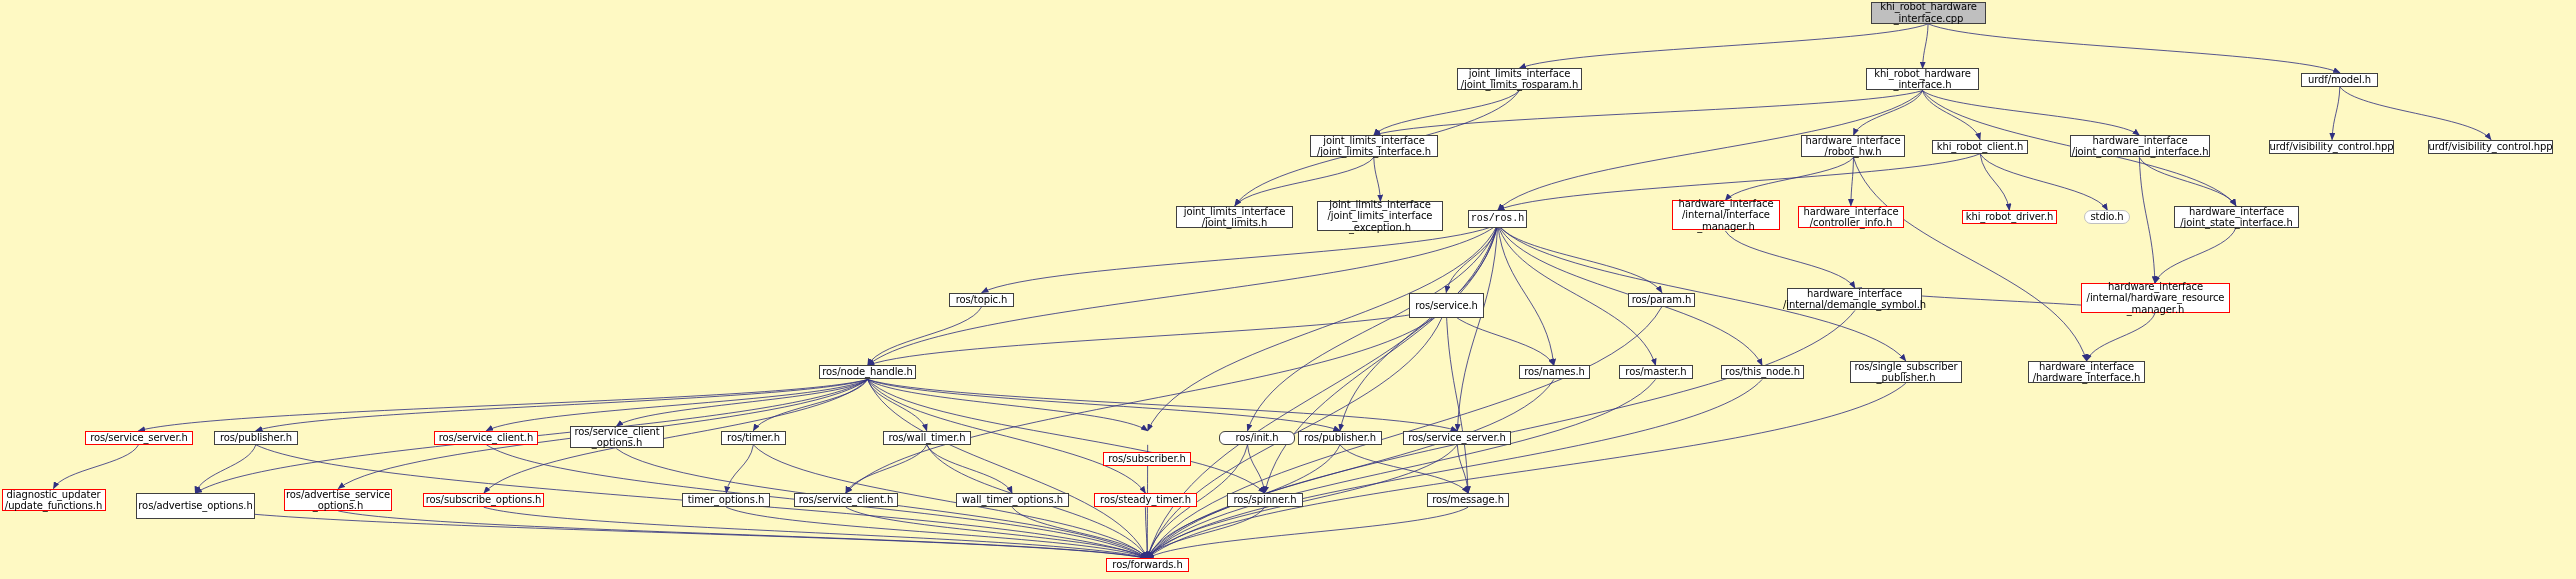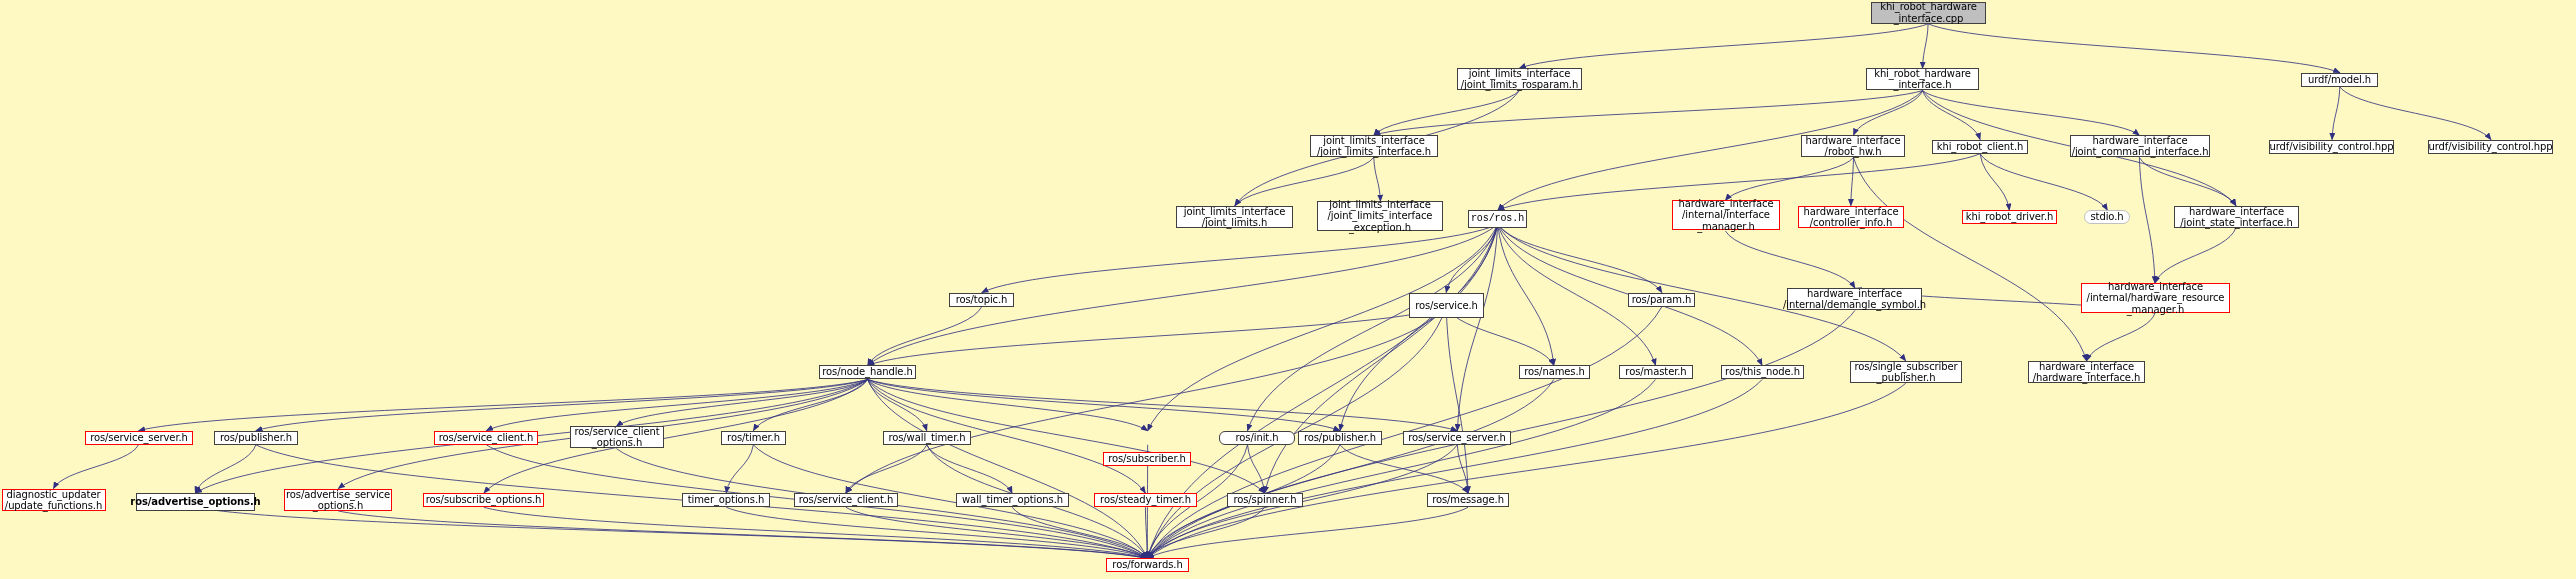--- a/index.html
+++ b/index.html
@@ -195,21 +195,21 @@
       <div class="node" style="left: 570px; top: 426px; width: 94px; height: 22px;">ros/service_client
 _options.h</div>
       <div class="node" style="left: 721px; top: 431px; width: 65px; height: 14px;">ros/timer.h</div>
       <div class="node" style="left: 883px; top: 431px; width: 88px; height: 14px;">ros/wall_timer.h</div>
       <div class="node red" style="left: 1103px; top: 431px; width: 88px; height: 14px; margin-top: 21px;">ros/subscriber.h</div>
       <div class="node" style="left: 1219px; top: 431px; width: 76px; height: 14px; border-radius: 6px;">ros/init.h</div>
       <div class="node" style="left: 1298px; top: 431px; width: 84px; height: 14px;">ros/publisher.h</div>
       <div class="node" style="left: 1403px; top: 431px; width: 108px; height: 14px;">ros/service_server.h</div>
       <div class="node red" style="left: 1.5px; top: 489px; width: 104px; height: 22px;">diagnostic_updater
 /update_functions.h</div>
-      <div class="node" style="left: 136px; top: 493px; width: 119px; height: 18px; font-weight: bold;">ros/advertise_options.h</div>
+      <div class="node" style="left: 136px; top: 493px; width: 119px; height: 26px;">ros/advertise_options.h</div>
       <div class="node red" style="left: 284px; top: 489px; width: 108px; height: 22px;">ros/advertise_service
 _options.h</div>
       <div class="node red" style="left: 423px; top: 493px; width: 121px; height: 14px;">ros/subscribe_options.h</div>
       <div class="node" style="left: 682px; top: 493px; width: 88px; height: 14px;">timer_options.h</div>
       <div class="node" style="left: 794px; top: 493px; width: 104px; height: 14px;">ros/service_client.h</div>
       <div class="node" style="left: 956px; top: 493px; width: 113px; height: 14px;">wall_timer_options.h</div>
       <div class="node red" style="left: 1094px; top: 493px; width: 103px; height: 14px;">ros/steady_timer.h</div>
       <div class="node" style="left: 1227px; top: 493px; width: 76px; height: 14px;">ros/spinner.h</div>
       <div class="node" style="left: 1427px; top: 493px; width: 82px; height: 14px;">ros/message.h</div>
       <div class="node red" style="left: 1106px; top: 558px; width: 83px; height: 14px;">ros/forwards.h</div>

